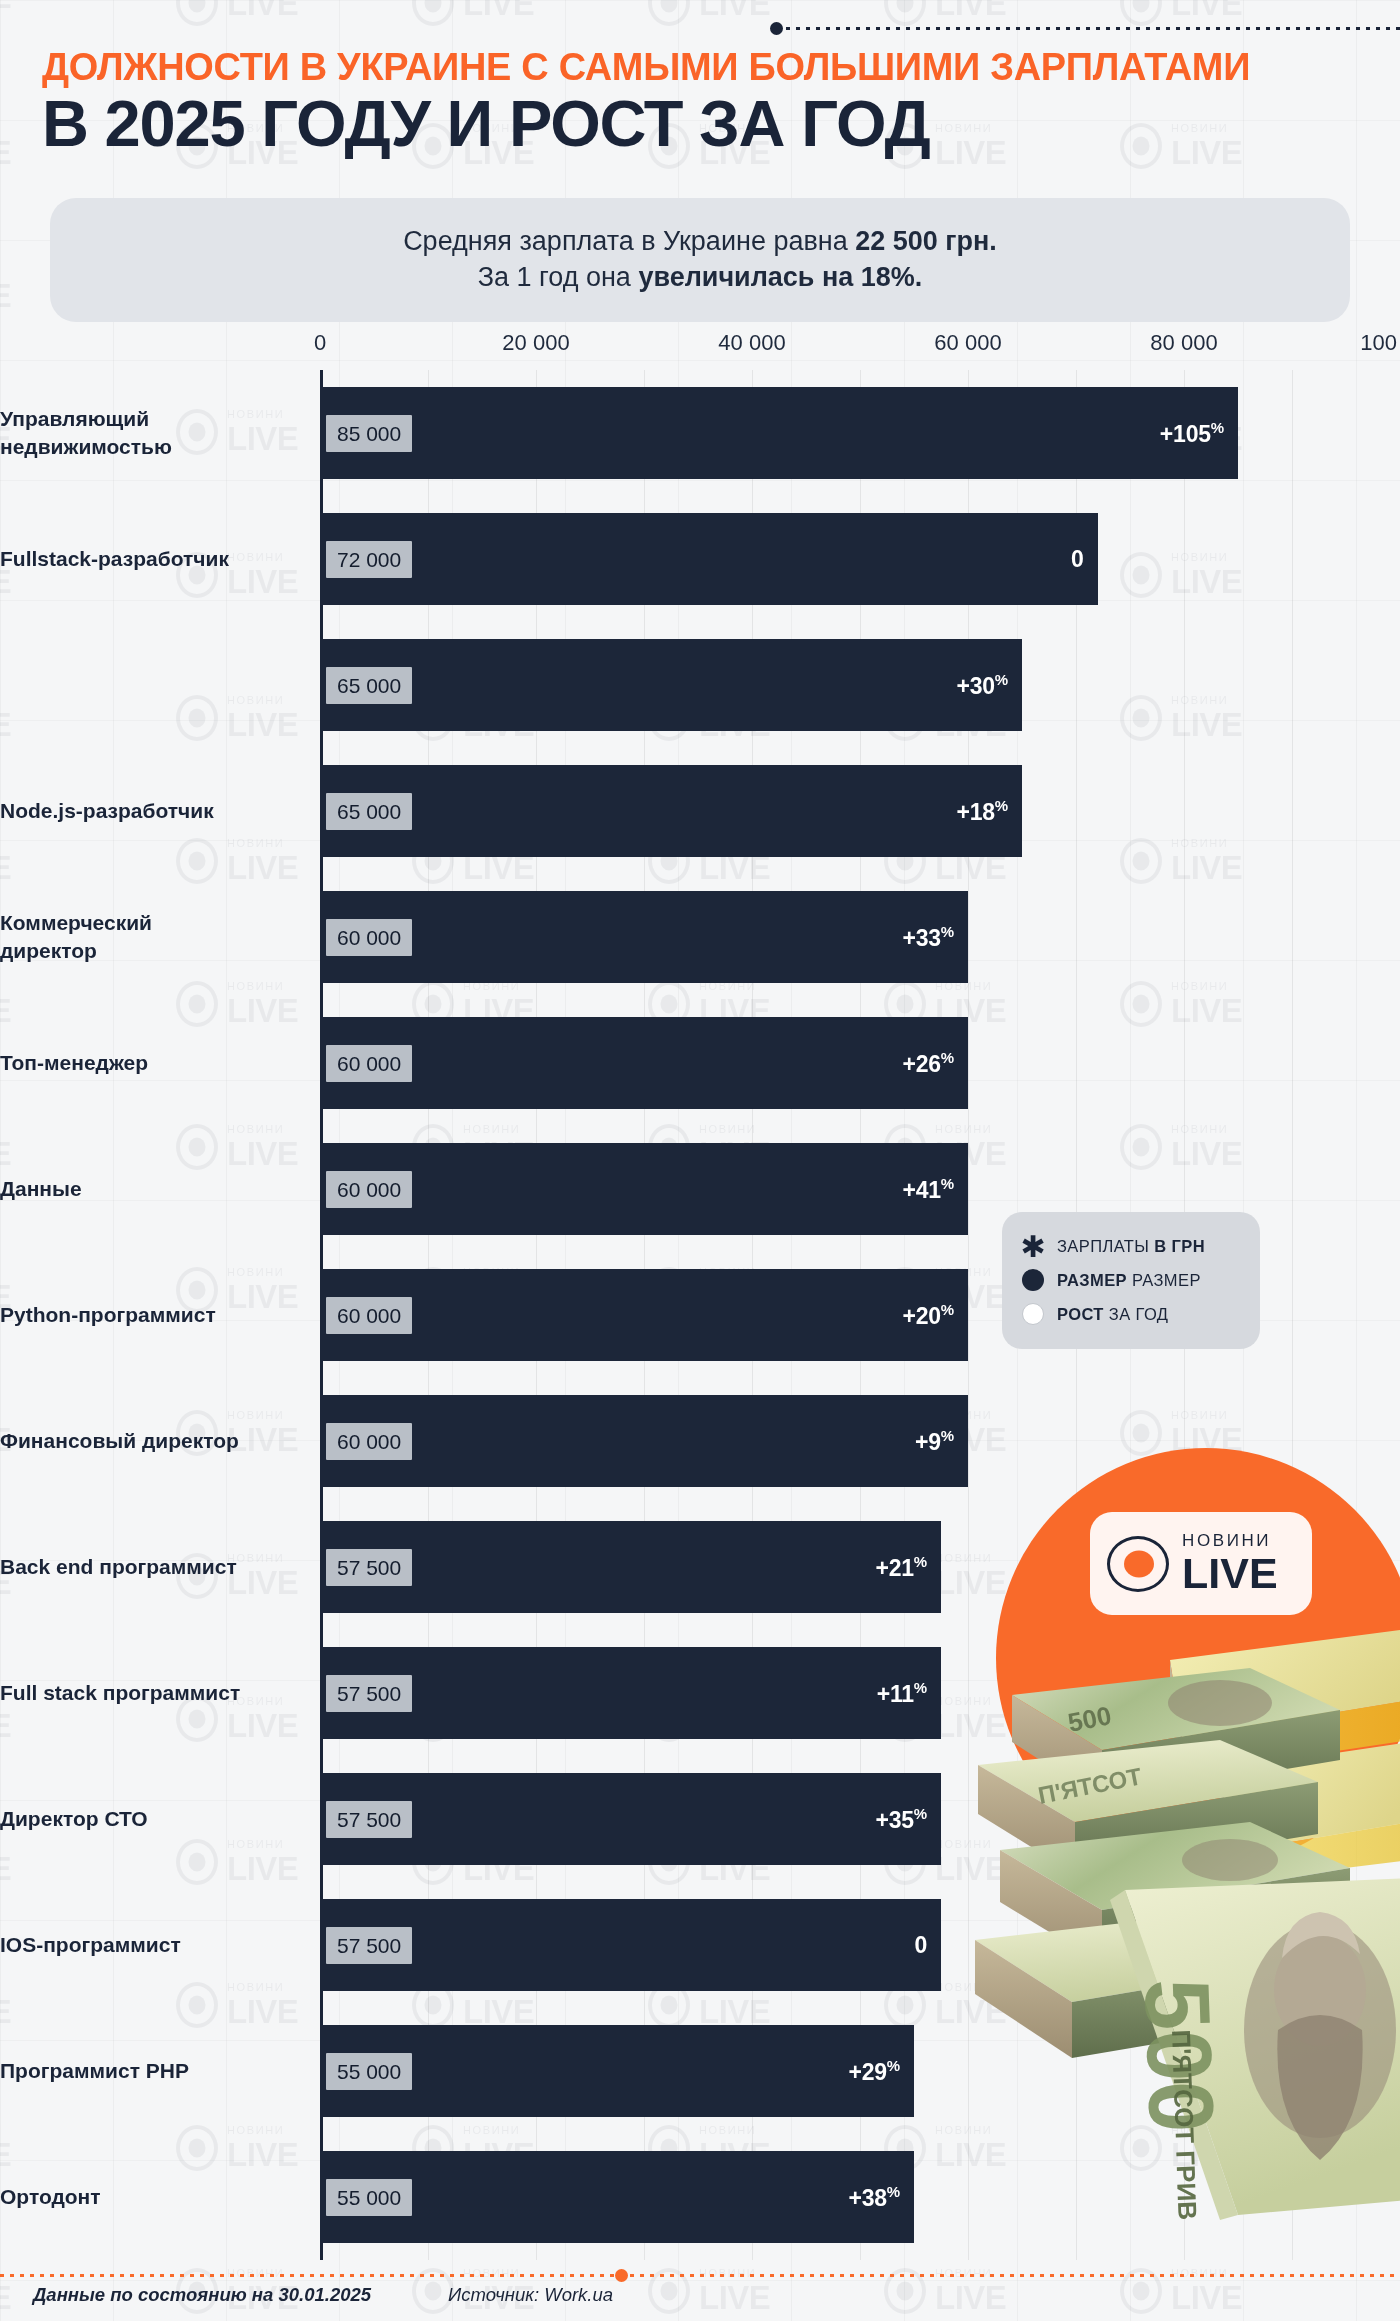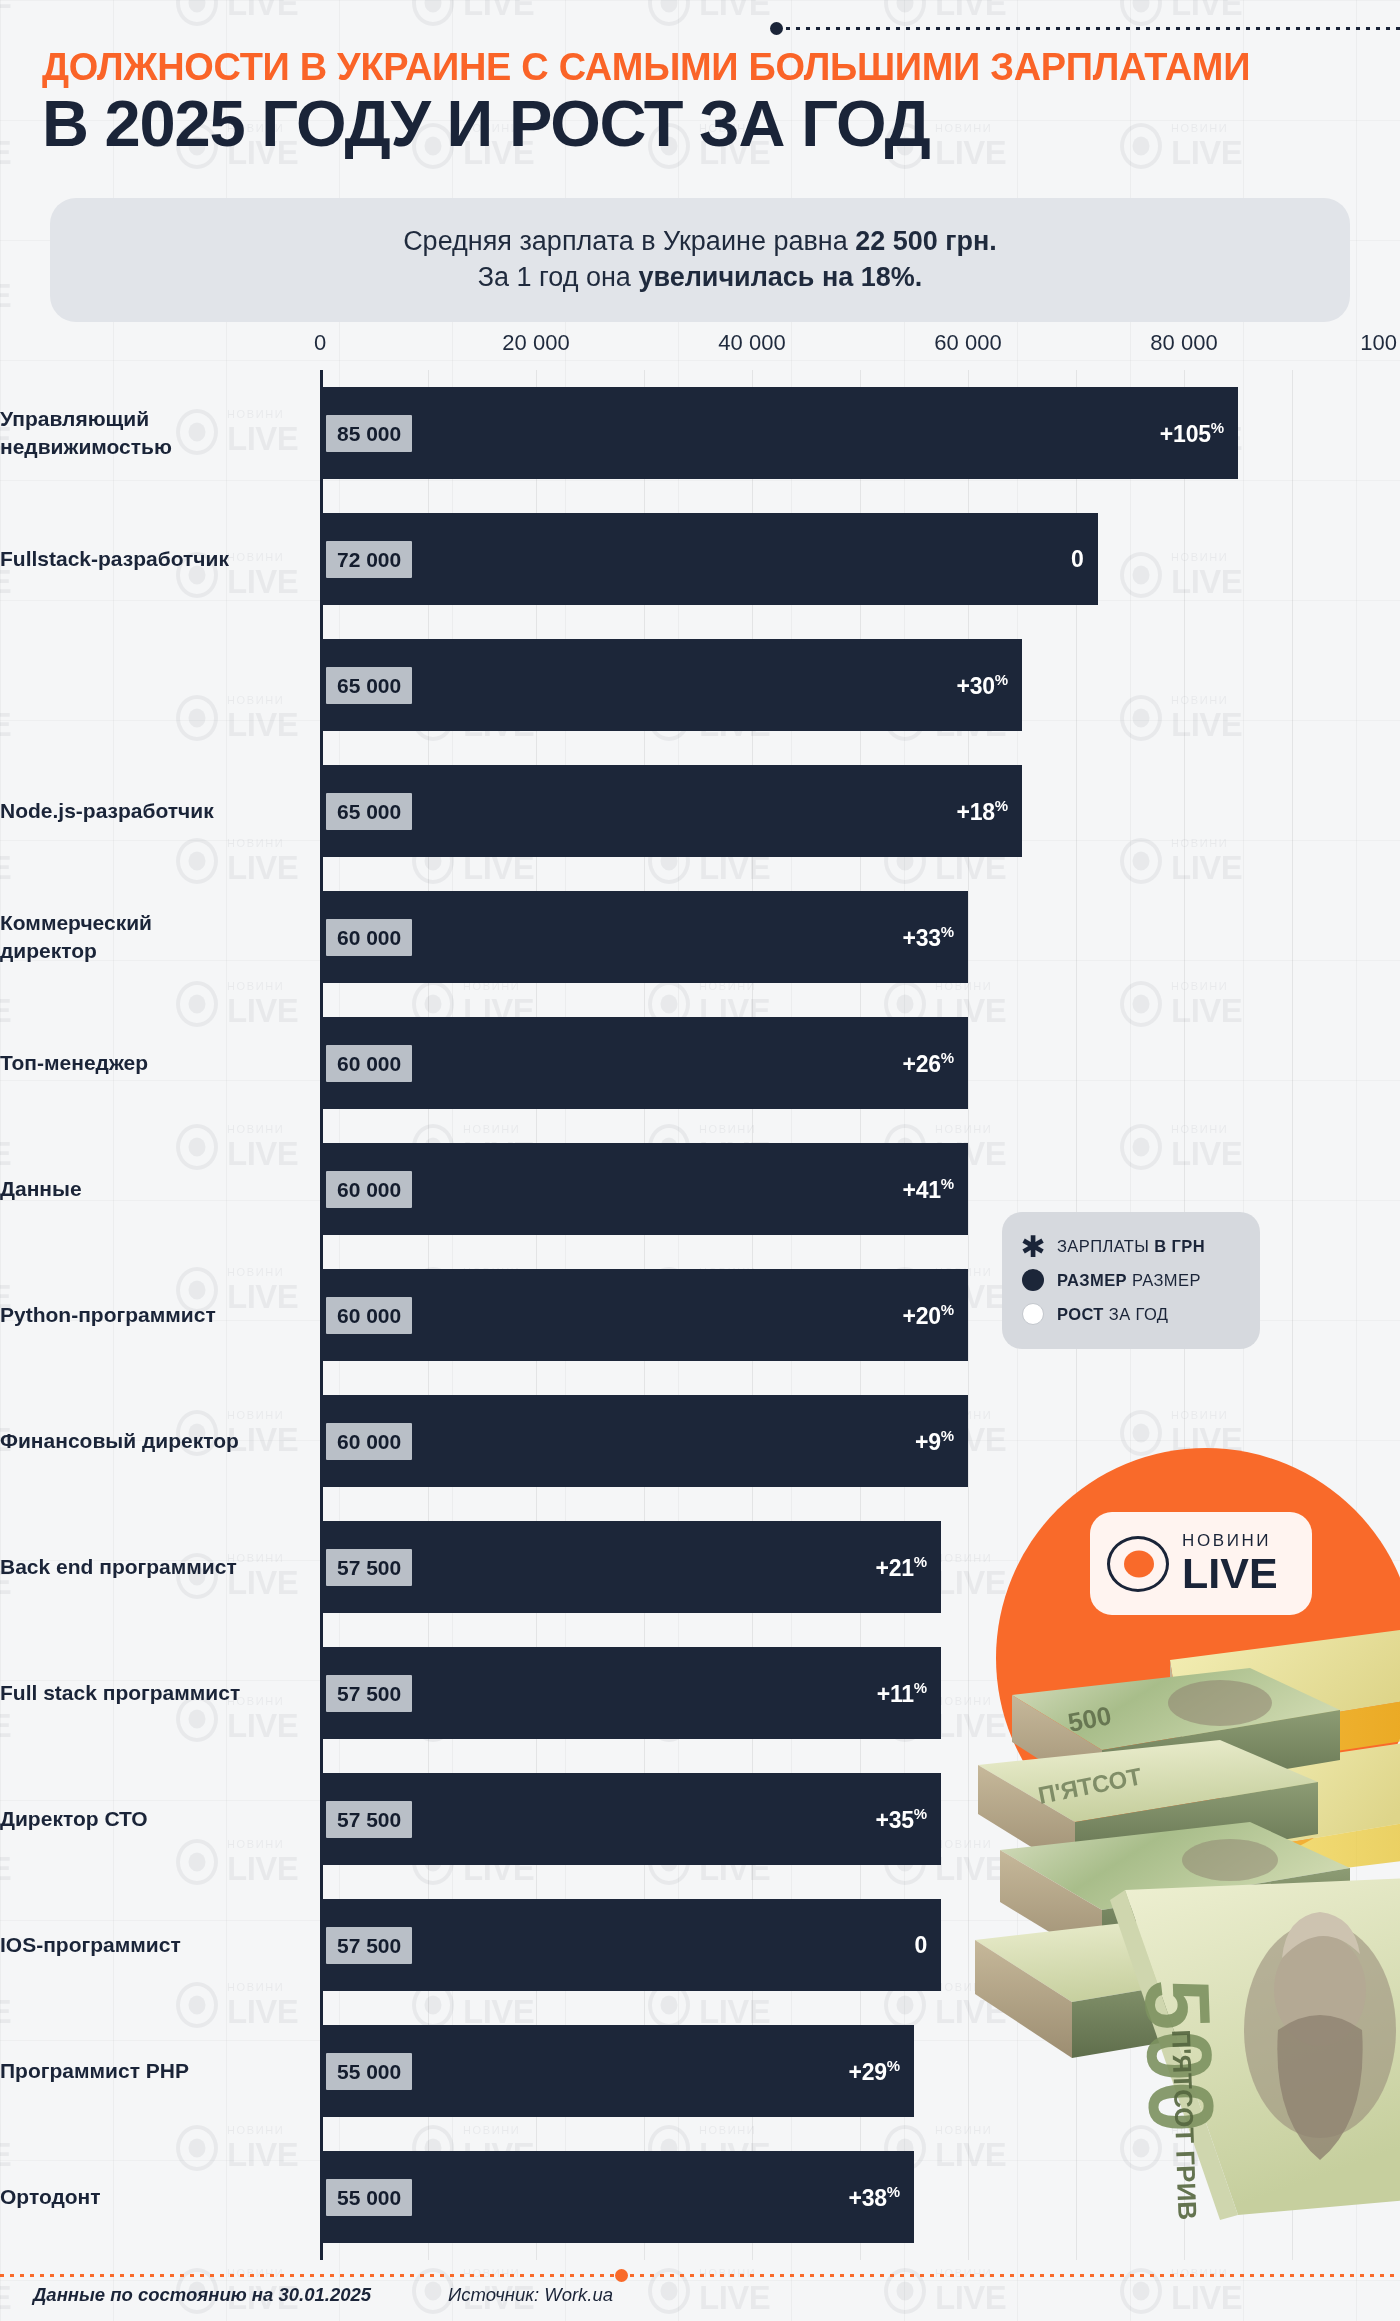--- a/index.html
+++ b/index.html
@@ -202,21 +202,21 @@
     background: #1c2639;
     display: flex;
     align-items: center;
     justify-content: space-between;
     min-width: 100px;
   }
   .bar-value {
     background: #b9bfc7;
     color: #141d2e;
     font-size: 21px;
-    font-weight: 700;
+    font-weight: 400;
     padding: 7px 11px 6px;
     margin-left: 6px;
     white-space: nowrap;
     border-radius: 1px;
   }
   .bar-growth {
     color: #ffffff;
     font-size: 23px;
     font-weight: 800;
     margin-right: 14px;

